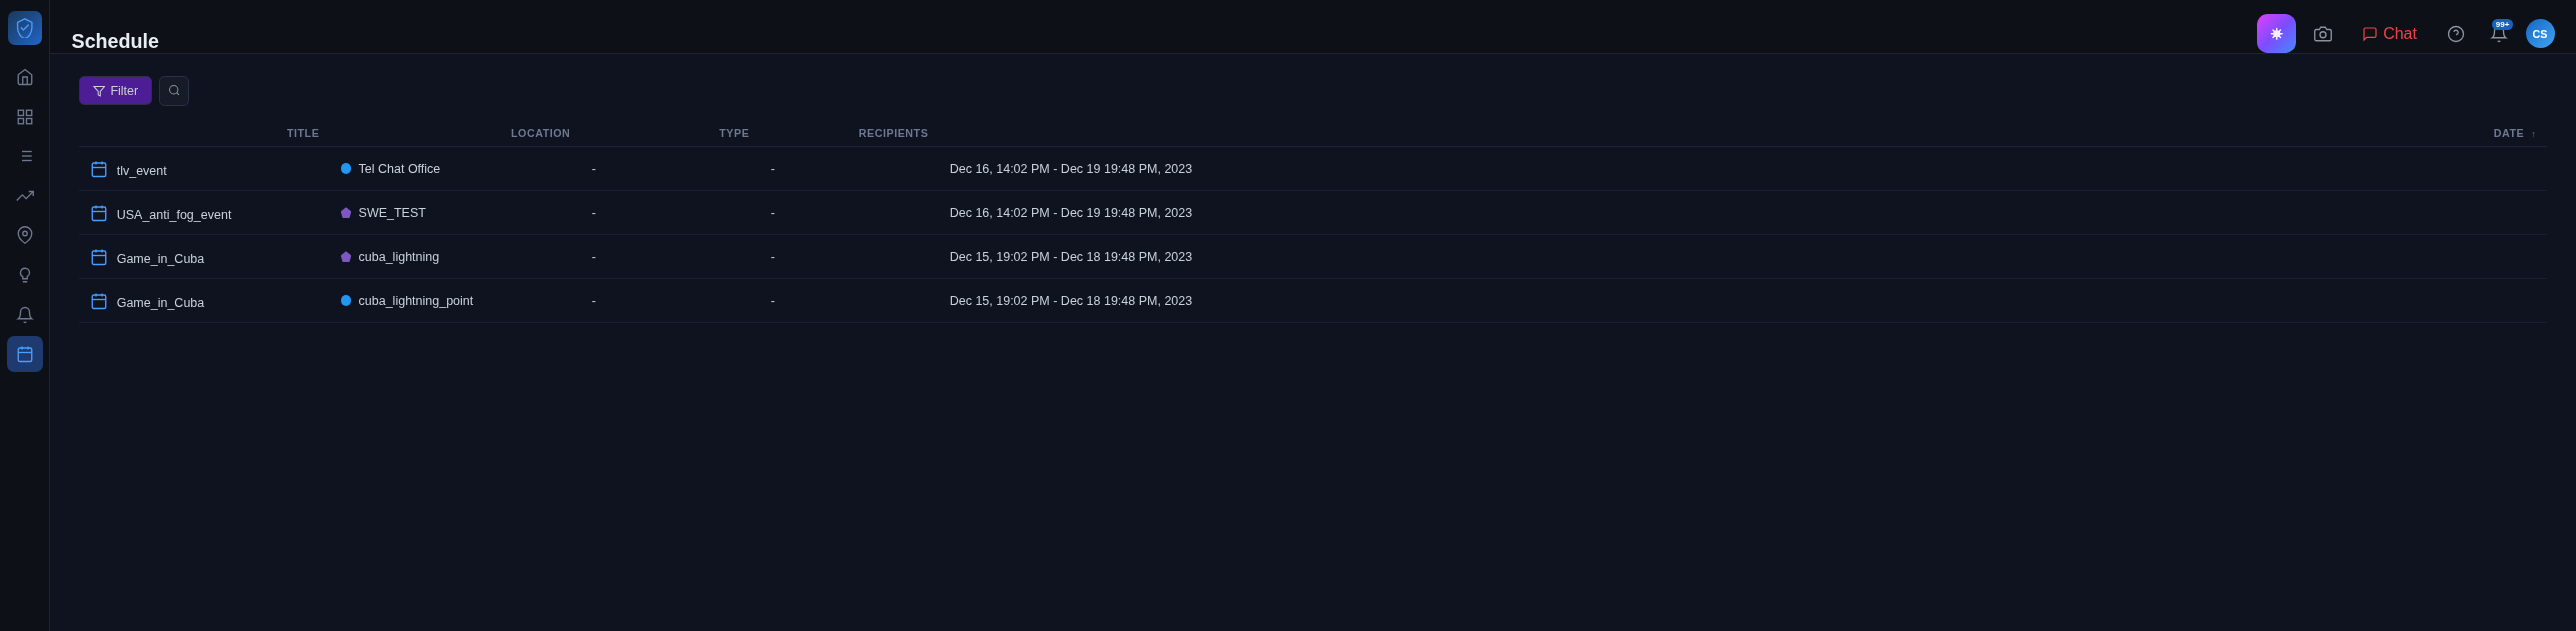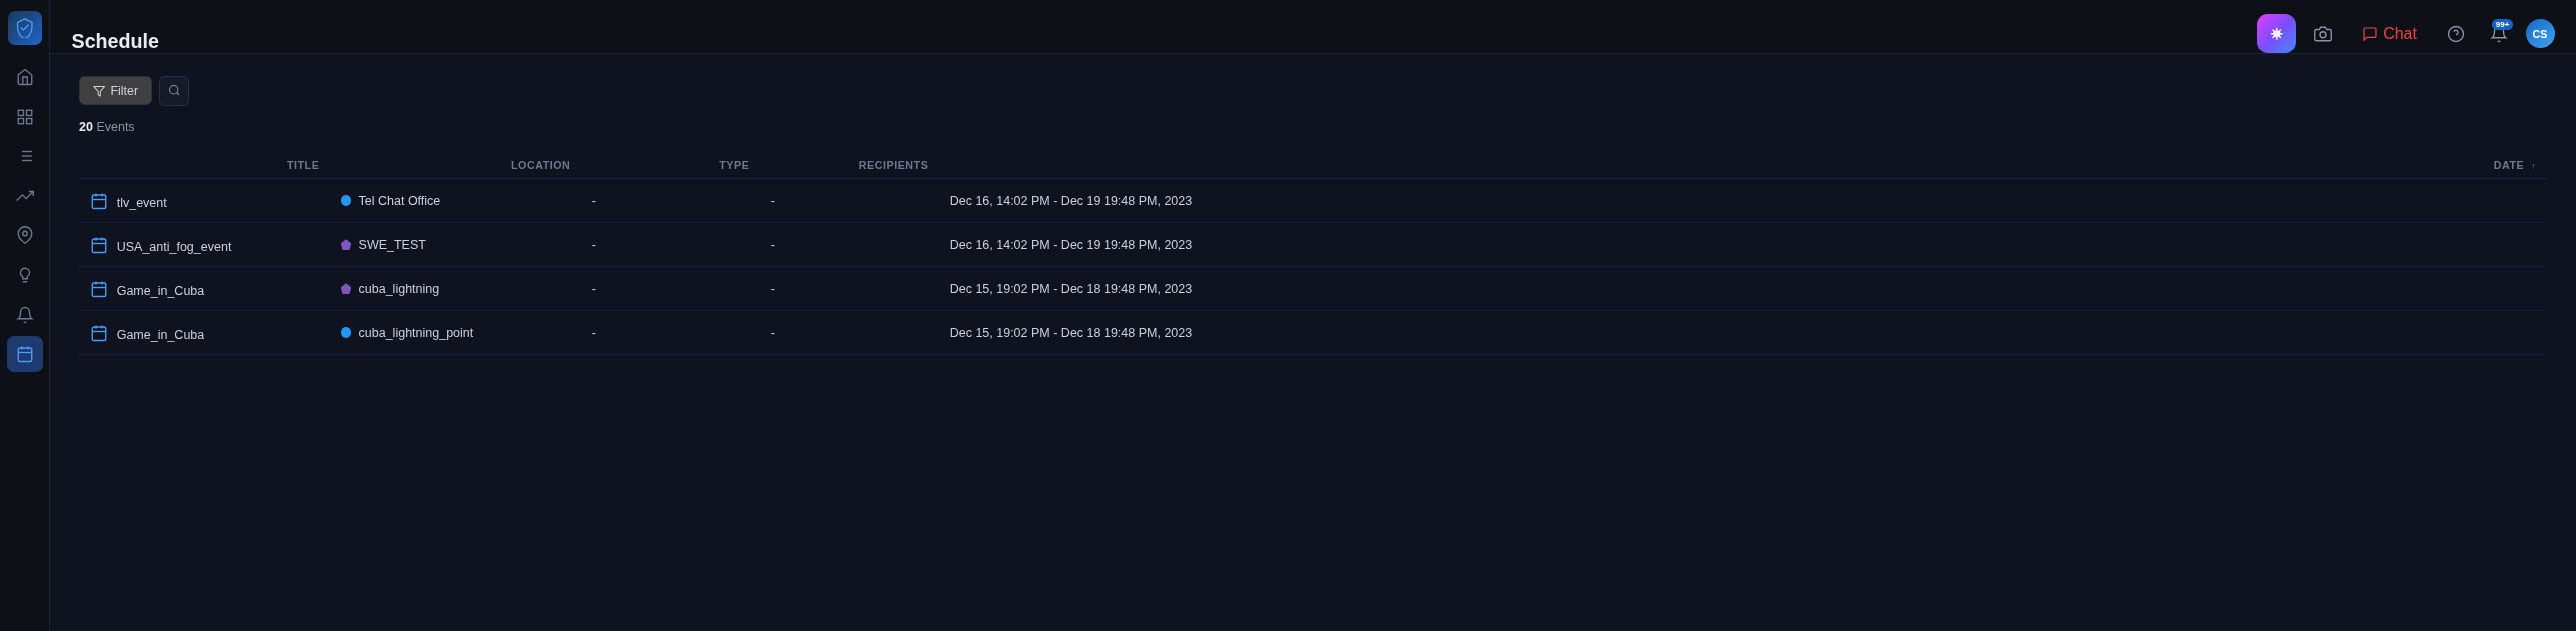--- a/index.html
+++ b/index.html
@@ -179,21 +179,21 @@
       display: flex;
       align-items: center;
       gap: 7.2px;
       margin-bottom: 14.3px;
     }
     .filter-btn {
       display: flex;
       align-items: flex-end;
       gap: 5.4px;
       padding: 6.3px 12.5px;
-      background: #404040;
+      background: #4c1d95;
       border: 0.9px solid #2a3146;
       border-radius: 5.4px;
       color: #c9d1d9;
       font-size: 12.5px;
       cursor: pointer;
     }
     .search-btn {
       width: 30px;
       height: 30px;
       background: #161b27;
@@ -432,24 +432,20 @@
         <span>Filter</span>
       </button>
       <button class="search-btn">
         <svg width="12.5" height="12.5" viewBox="0 0 24 24" fill="none" stroke="currentColor" stroke-width="2">
           <circle cx="11" cy="11" r="8"></circle>
           <line x1="21" y1="21" x2="16.65" y2="16.65"></line>
         </svg>
       </button>
     </div>
 
-    <div class="events-count">
-      <strong>20</strong>
-      <span>Events</span>
-    </div>
 
     <table class="schedule-table">
       <thead>
         <tr>
           <th class="col-title">
             <span>TITLE</span>
           </th>
           <th class="col-location">
             <span>LOCATION</span>
           </th>

